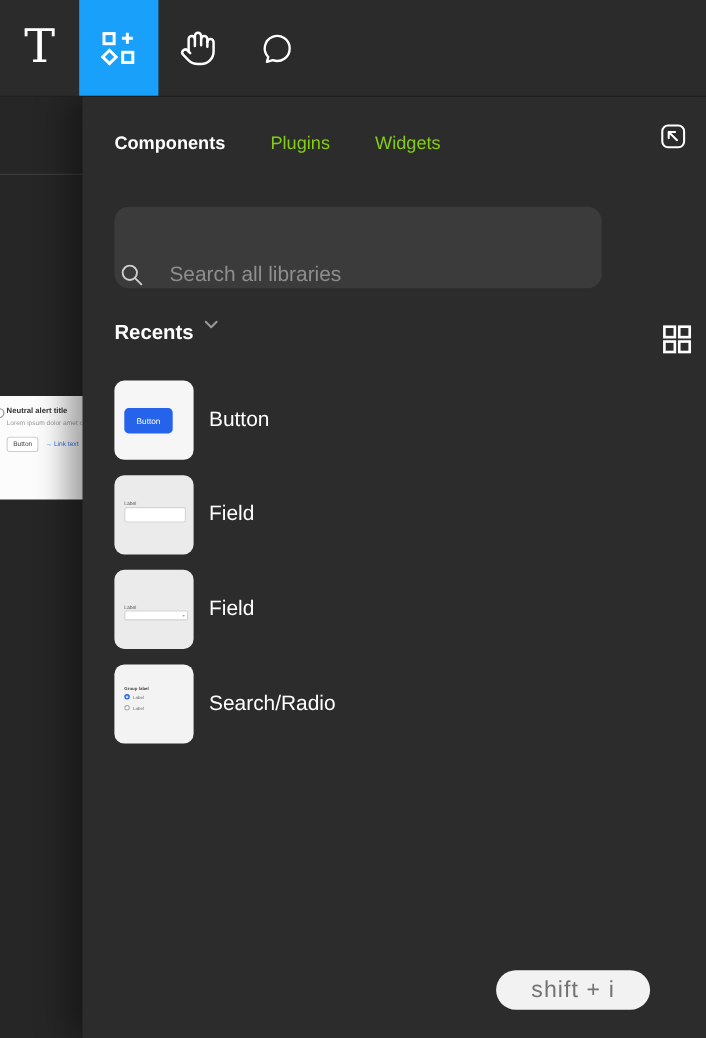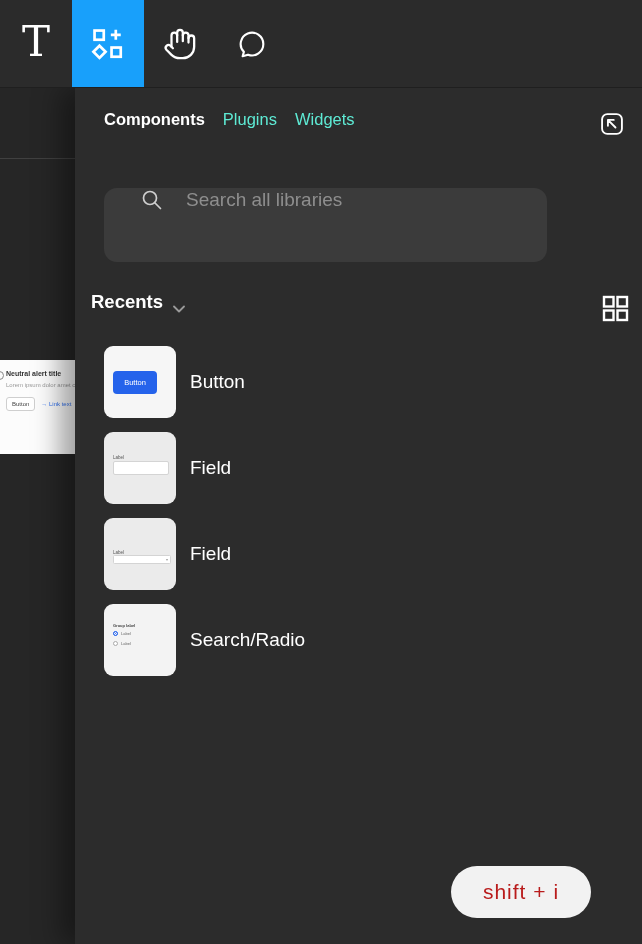--- a/index.html
+++ b/index.html
@@ -41,40 +41,40 @@
   .cc-link{font-size:6px;color:#2f6fed;white-space:nowrap;}
   .cc-ico{
     position:absolute;left:1px;top:11px;width:7px;height:7px;border:1px solid #888;
     border-radius:50%;
   }
   
   .panel{
     position:absolute;left:75px;top:88px;right:0;bottom:0;background:#2c2c2c;
     box-shadow:-14px 0 26px rgba(0,0,0,0.38);z-index:10;
   }
-  .tabs{position:absolute;left:29px;top:22px;display:flex;gap:18px;align-items:flex-start;height:30px;}
-  .tab{font-size:16.5px;color:#5eead4;cursor:pointer;white-space:nowrap;}
+  .tabs{position:absolute;left:29px;top:22px;display:flex;gap:41px;align-items:flex-end;height:30px;}
+  .tab{font-size:16.5px;color:#84cc16;cursor:pointer;white-space:nowrap;}
   .tab.active{color:#ffffff;font-weight:700;}
   .popout{
     position:absolute;right:15px;top:21px;width:30px;height:30px;
     display:flex;align-items:center;justify-content:center;cursor:pointer;
   }
   
   .search{
     position:absolute;left:29px;top:100px;width:443px;height:74px;
-    background:#3b3b3b;border-radius:13px;display:flex;align-items:flex-start;
-    padding:0 36px;box-sizing:border-box;gap:20px;
+    background:#3b3b3b;border-radius:13px;display:flex;align-items:flex-end;
+    padding:0 4px;box-sizing:border-box;gap:20px;
   }
   .search input{
     flex:1;background:transparent;border:none;outline:none;
     font-size:19px;color:#e8e8e8;font-family:"Liberation Sans", sans-serif;
   }
   .search input::placeholder{color:#8e8e8e;}
   
-  .recents{position:absolute;left:16px;top:203px;display:flex;align-items:flex-end;gap:10px;cursor:pointer;}
+  .recents{position:absolute;left:29px;top:203px;display:flex;align-items:flex-start;gap:10px;cursor:pointer;}
   .recents-title{font-size:18.5px;font-weight:700;color:#ffffff;}
   .gridbtn{position:absolute;right:13px;top:207px;width:28px;height:26px;cursor:pointer;
     display:flex;align-items:center;justify-content:center;}
   
   .list{position:absolute;left:29px;top:258px;right:0;}
   .row{display:flex;align-items:center;gap:14px;height:72px;margin-bottom:14px;cursor:pointer;}
   .thumb{
     width:72px;height:72px;border-radius:9px;background:#ebebeb;flex:0 0 auto;
     position:relative;overflow:hidden;
   }
@@ -115,23 +115,23 @@
   .t-radio .rlabel{position:absolute;left:9px;top:19px;font-size:4px;font-weight:700;color:#444;}
   .t-radio .rrow{position:absolute;left:9px;display:flex;align-items:center;gap:3px;}
   .t-radio .r1{top:27px;}
   .t-radio .r2{top:37px;}
   .t-radio .rc{width:5px;height:5px;border-radius:50%;box-sizing:border-box;}
   .t-radio .rc.sel{background:#2563eb;border:1px solid #2563eb;box-shadow:inset 0 0 0 1px #fff;}
   .t-radio .rc.un{background:#fff;border:0.5px solid #aaa;}
   .t-radio .rtext{font-size:4px;color:#666;}
   
   .shortcut{
-    position:absolute;right:51px;bottom:26px;width:140px;height:52px;border-radius:26px;
+    position:absolute;right:51px;bottom:26px;width:140px;height:36px;border-radius:26px;
     background:#f2f2f2;display:flex;align-items:center;justify-content:center;
-    font-size:21px;color:#b91c1c;letter-spacing:1px;z-index:20;
+    font-size:21px;color:#737373;letter-spacing:1px;z-index:20;
   }
   svg{display:block;}
 </style>
 </head>
 <body>
 
 <div class="canvas-strip">
   <div class="canvas-line"></div>
   <div class="canvas-card">
     <div class="cc-ico"></div>

